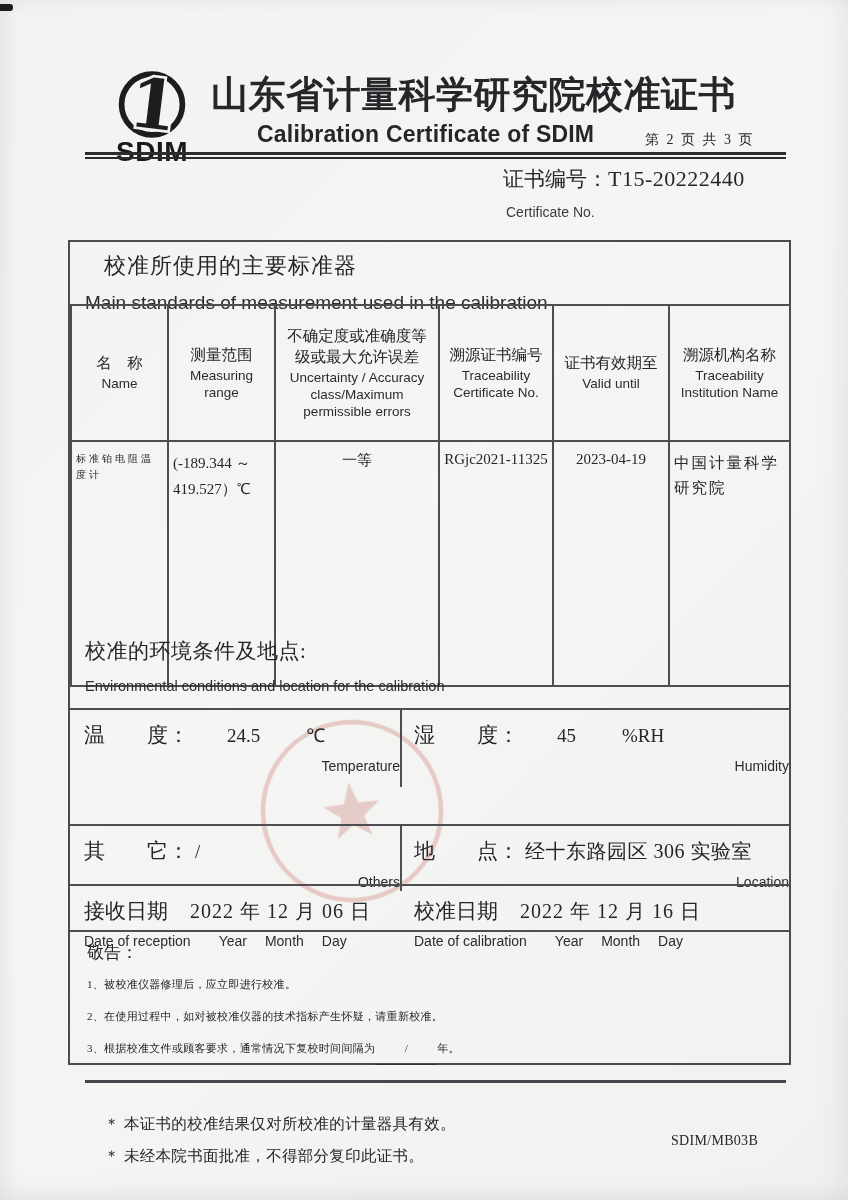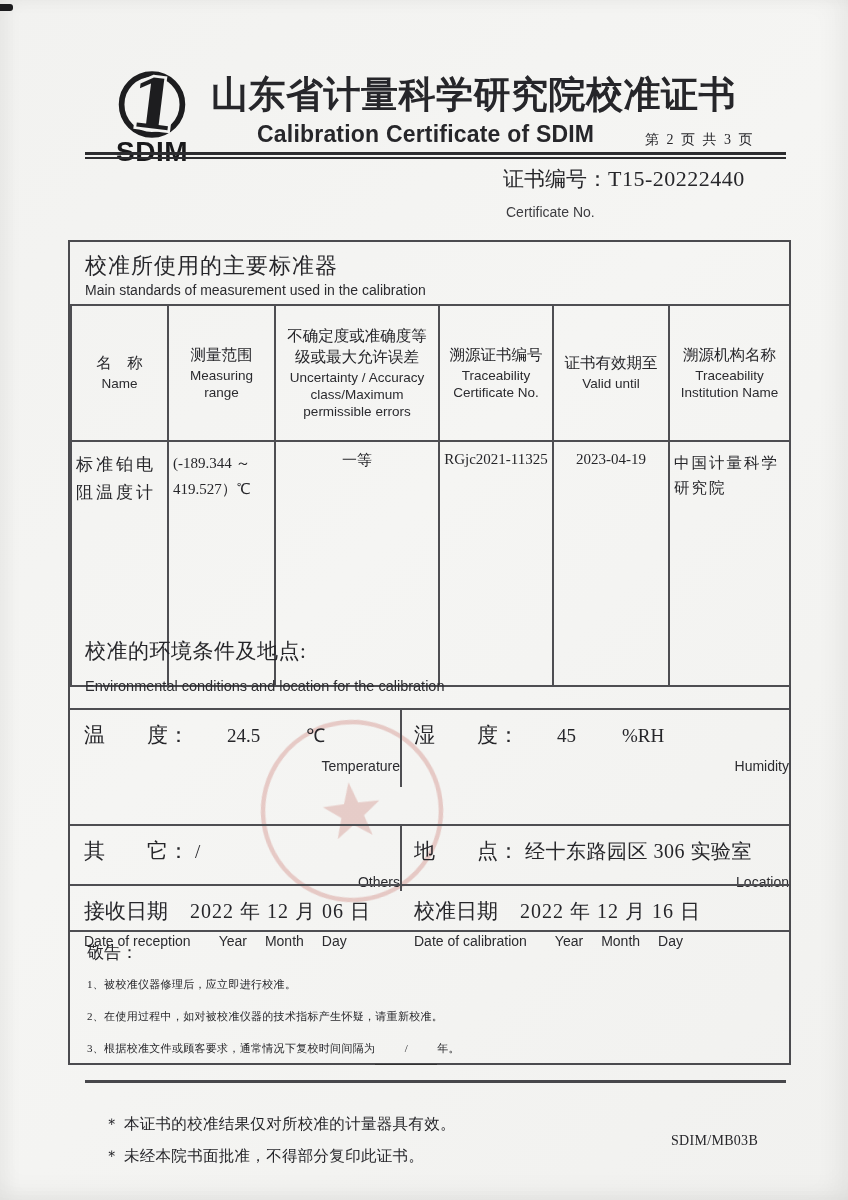--- a/index.html
+++ b/index.html
@@ -32,30 +32,30 @@
   .cert-line .num{font-size:22px;letter-spacing:0.5px;}
   .cert-en{position:absolute;left:506px;top:204px;font-size:14px;color:#3c3c40;}
 
   
   .stamp{position:absolute;left:257px;top:716px;width:190px;height:190px;transform:rotate(-7deg);filter:blur(0.5px);opacity:0.9;pointer-events:none;}
 
   
   .main-box{position:absolute;left:68px;top:240px;width:723px;height:825px;border:2px solid #4b4b4f;box-sizing:border-box;}
 
   .sec-std-title{position:absolute;left:0;top:0;width:100%;height:62px;box-sizing:border-box;padding:9px 0 0 15px;}
-  .std-zh{font-size:22px;letter-spacing:1px;}
-  .std-en{font-size:14px;margin-top:1px;color:#2b2b2f;}
+  .std-zh{font-size:22px;letter-spacing:1px;margin-left:19px;}
+  .std-en{font-size:19px;margin-top:11px;color:#2b2b2f;}
 
   table.std{position:absolute;left:0;top:62px;width:719px;border-collapse:collapse;table-layout:fixed;}
   table.std th, table.std td{border:2px solid #4e4e52;vertical-align:middle;padding:20px 4px;font-weight:normal;}
   table.std th{height:85px;text-align:center;}
   table.std td{height:214px;vertical-align:top;padding-top:9px;}
   .h-zh{display:block;font-size:15.5px;line-height:1.35;}
   .h-en{display:block;font-family:"Liberation Sans",sans-serif;font-size:13.5px;line-height:1.25;margin-top:2px;color:#2b2b2f;}
-  .c-name{letter-spacing:3px;font-size:17px;padding-left:8px;line-height:1.6;}
+  .c-name{letter-spacing:3px;font-size:10px;padding-left:8px;line-height:1.6;}
   .c-range{font-size:15px;padding-left:6px;line-height:1.7;}
   .c-center{text-align:center;font-size:15px;}
   .c-inst{letter-spacing:2px;font-size:15.5px;padding-left:9px;line-height:1.6;}
 
   .sec-env{position:absolute;left:0;top:375px;width:100%;height:91px;box-sizing:border-box;padding:20px 0 0 15px;}
   .env-zh{font-size:21px;letter-spacing:0.5px;}
   .env-en{font-size:14.5px;margin-top:13px;color:#2b2b2f;}
 
   .row-split{position:absolute;left:0;width:100%;box-sizing:border-box;border-top:2px solid #4e4e52;display:flex;}
   .row-tm{top:466px;height:79px;}

